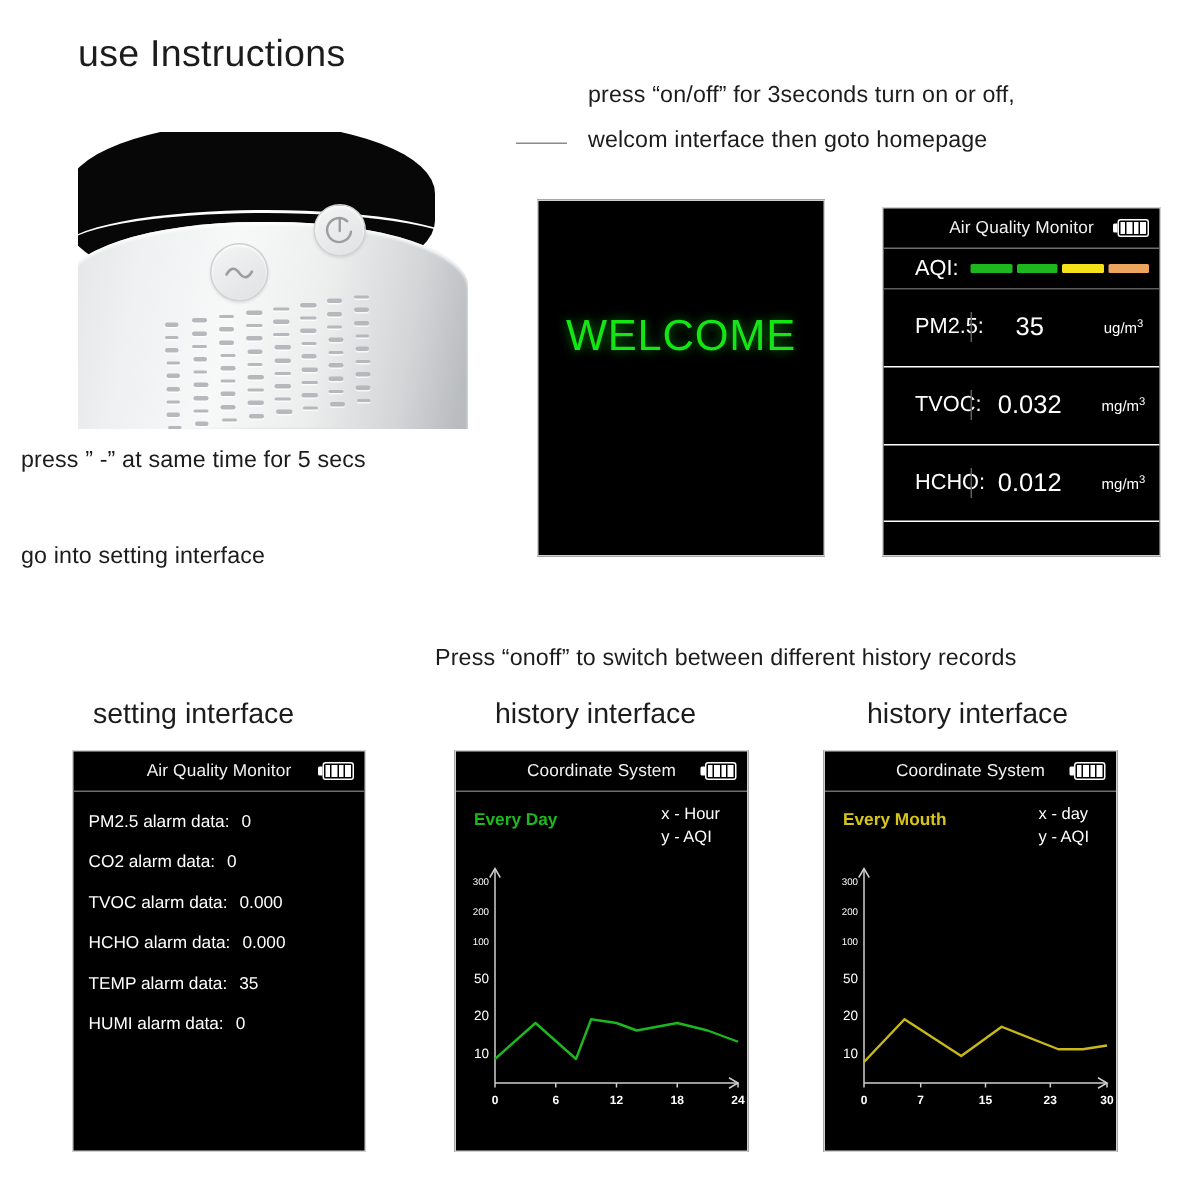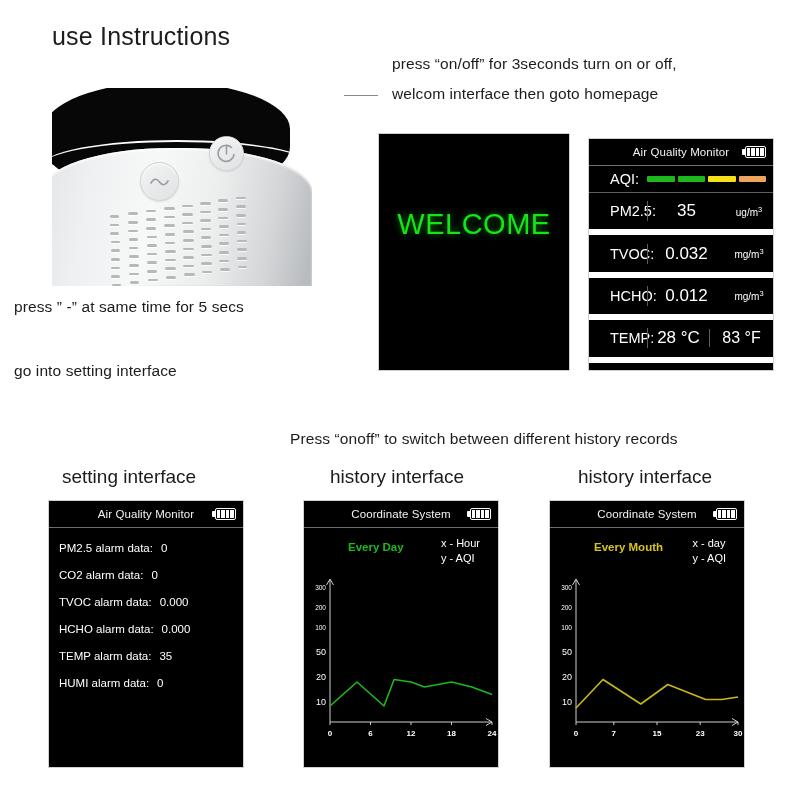--- a/index.html
+++ b/index.html
@@ -101,33 +101,33 @@
     width:2.5px;height:6px;background:#ffffff;border-radius:1px 0 0 1px;
   }
   .battery .shell{
     flex:1;height:12px;border:1.6px solid #ffffff;border-radius:2px;
     box-sizing:border-box;display:flex;align-items:center;gap:1.2px;
     padding:1.3px;
   }
   .battery .cell{flex:1;height:100%;background:#ffffff;}
 
   
-  #screen-welcome{left:358px;top:133px;width:192px;height:238px;margin-left:20px;}
+  #screen-welcome{left:358px;top:133px;width:192px;height:238px;}
   #welcome-text{
     position:absolute;left:0;right:0;top:74px;text-align:center;
     font-size:29px;color:#14e514;letter-spacing:.5px;
     text-shadow:0 0 7px rgba(20,229,20,.55);
   }
 
   
   #screen-main{left:588px;top:138px;width:186px;height:233px;}
   #main-rows{display:flex;flex-direction:column;height:206px;}
   .m-row{
     flex:1;display:flex;align-items:center;
-    border-bottom:6px solid #ffffff;box-sizing:border-box;
+    border-bottom:1px solid #ffffff;box-sizing:border-box;
   }
   .m-row:last-child{border-bottom:none;}
   .m-label{
     width:58px;padding-left:21px;font-size:14.5px;color:#ffffff;
     box-sizing:border-box;
   }
   .m-val{
     flex:1;text-align:center;font-size:17px;color:#ffffff;
     border-left:1px solid #5d5d5d;box-sizing:border-box;
   }
@@ -163,21 +163,21 @@
   .set-row .k{white-space:nowrap;}
   .set-row .v{margin-left:8px;font-size:11.5px;}
 
   
   .screen-hist{width:196px;height:268px;top:500px;}
   #screen-hist-1{left:303px;}
   #screen-hist-2{left:549px;}
   .hist-legend{
     position:relative;height:46px;padding:9px 8px 0 12px;box-sizing:border-box;
   }
-  .hist-period{font-size:11.5px;font-weight:bold;margin-left:32px;}
+  .hist-period{font-size:11.5px;font-weight:bold;}
   .hist-axes{
     position:absolute;right:18px;top:8px;font-size:11px;color:#ffffff;
     line-height:15px;text-align:left;
   }
   .hist-plot{position:relative;width:196px;height:170px;}
   .hist-plot svg{display:block;}
 </style>
 </head>
 <body>
 
@@ -327,25 +327,20 @@
     <div class="m-row">
       <span class="m-label">TVOC:</span>
       <span class="m-val">0.032</span>
       <span class="m-unit"><span>mg/m</span><sup>3</sup></span>
     </div>
     <div class="m-row">
       <span class="m-label">HCHO:</span>
       <span class="m-val">0.012</span>
       <span class="m-unit"><span>mg/m</span><sup>3</sup></span>
     </div>
-    <div class="m-row temp">
-      <span class="m-label">TEMP:</span>
-      <span class="m-val">28 °C</span>
-      <span class="m-val2">83 °F</span>
-    </div>
     <div class="m-row humi">
       
       
       
     </div>
   </div>
 </div>
 
 <div class="abs lcd" id="screen-setting">
   <div class="lcd-head">

